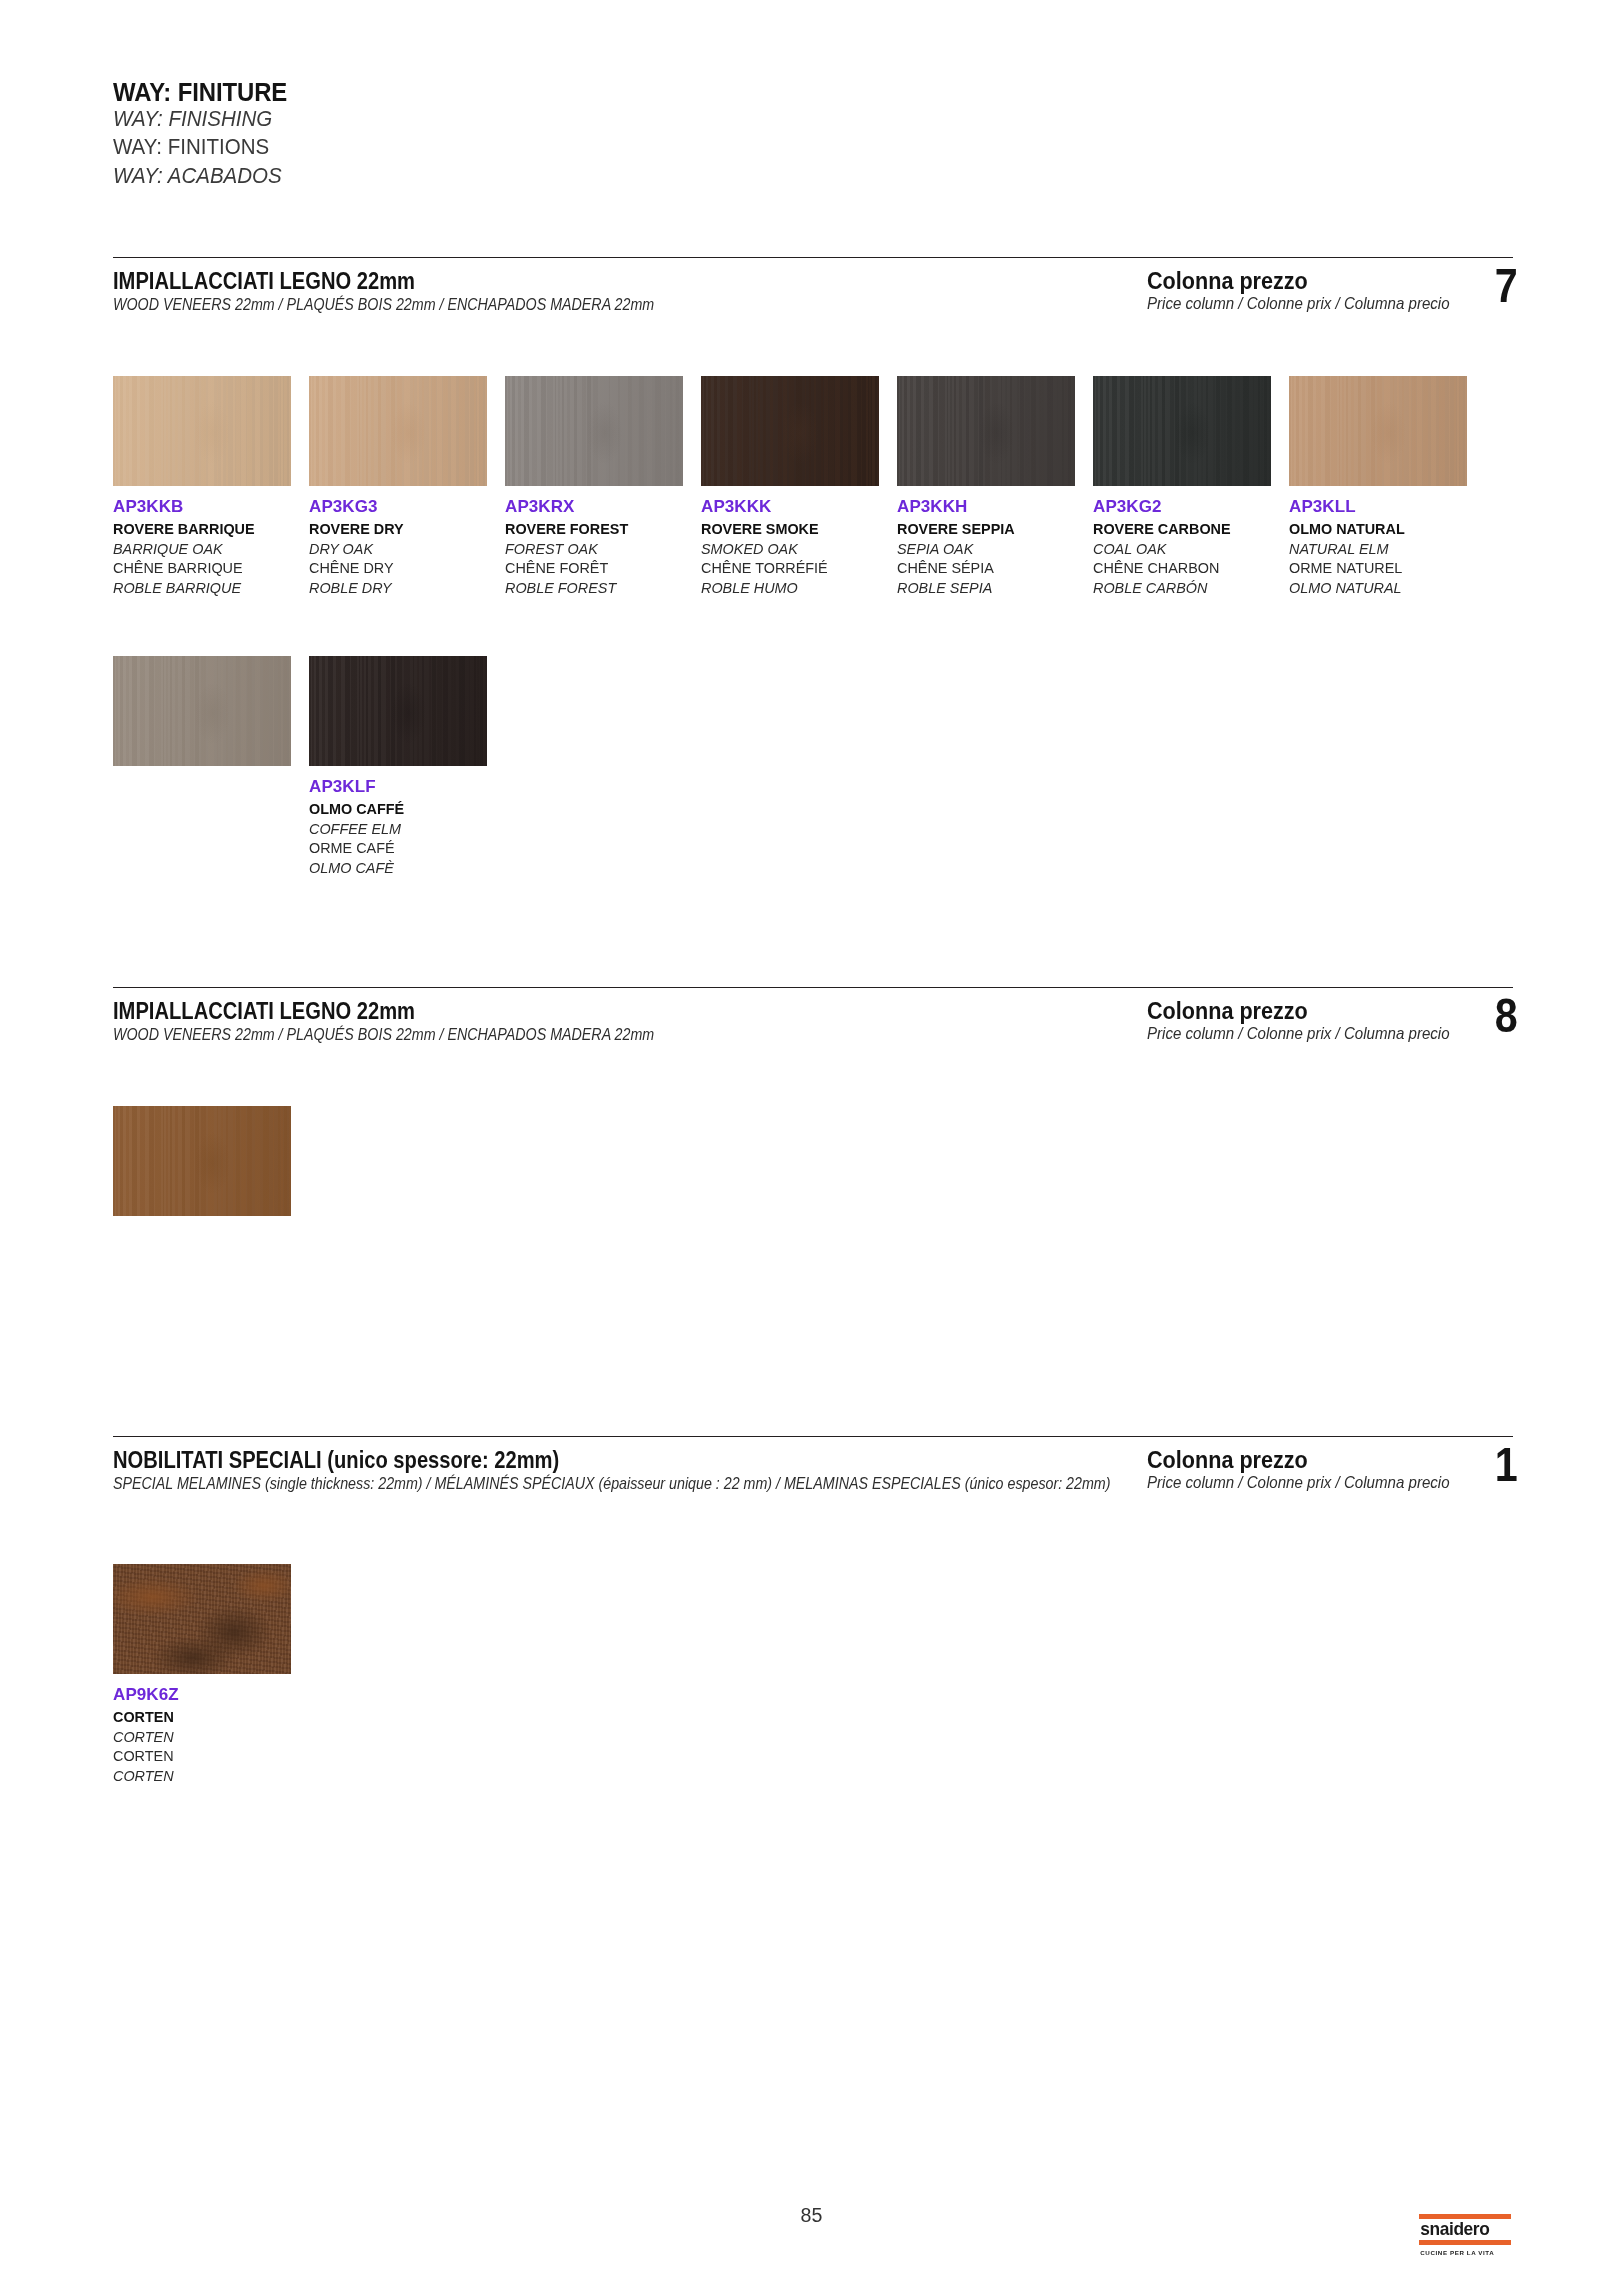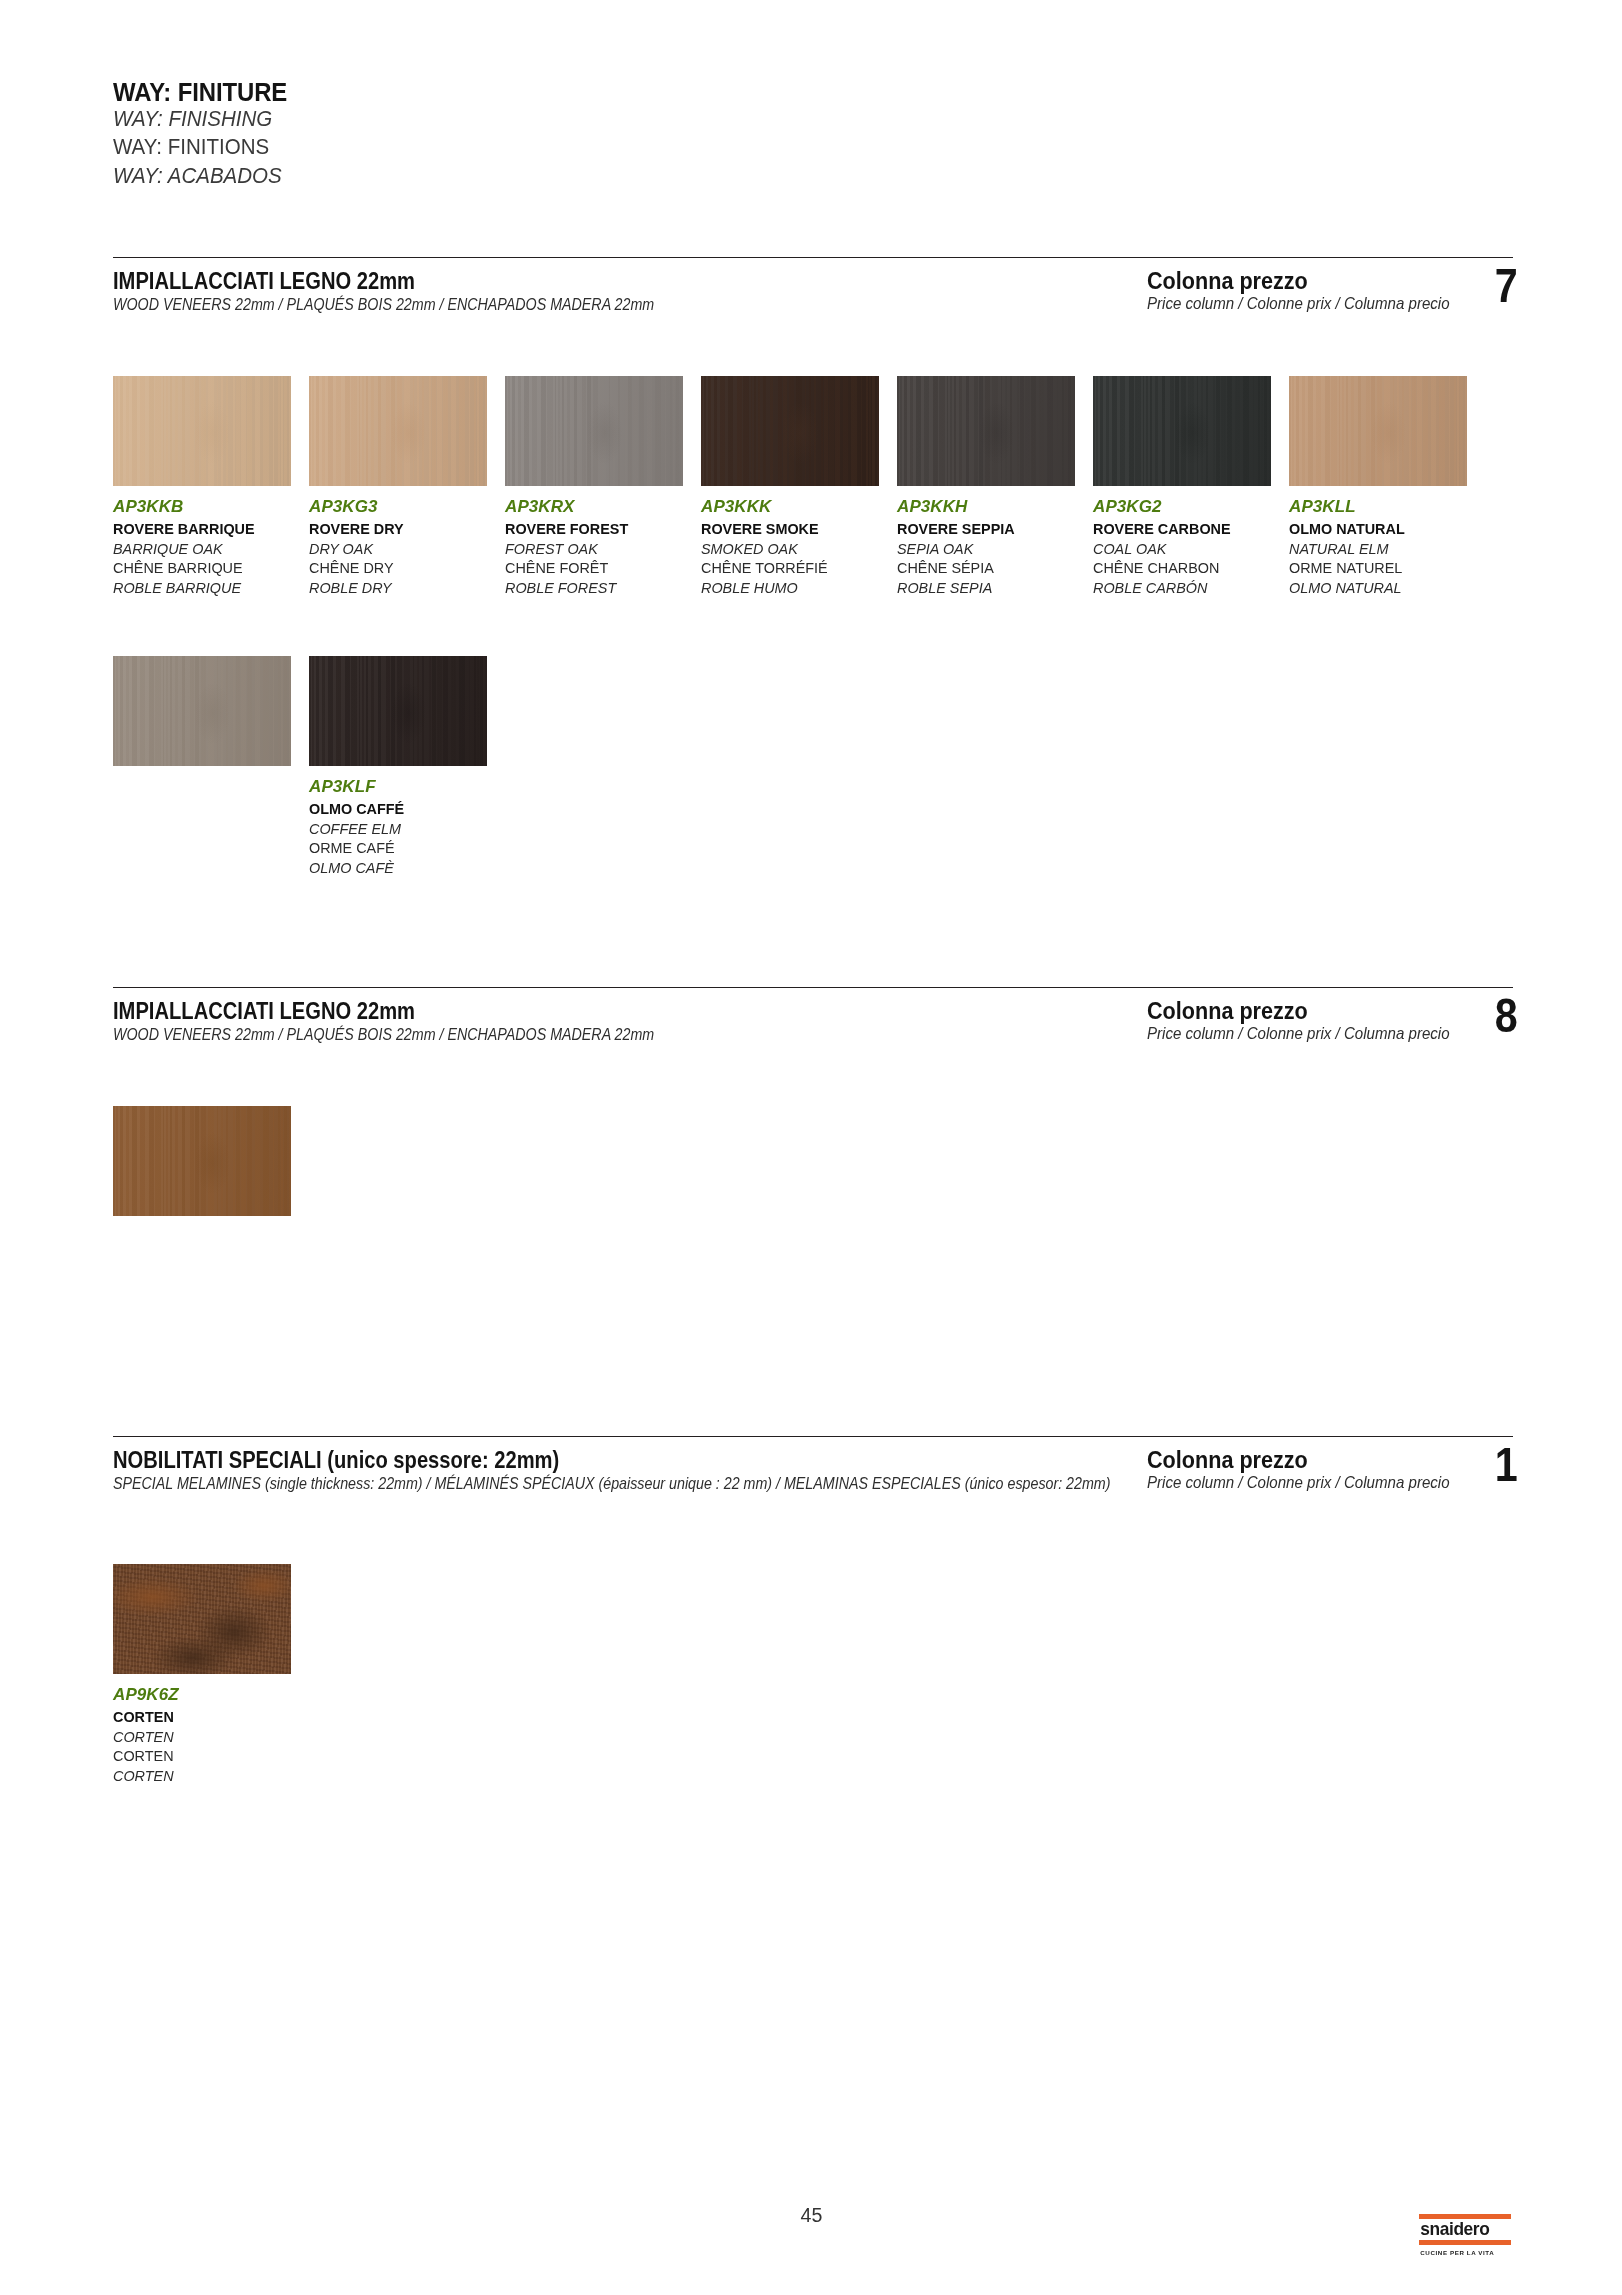--- a/index.html
+++ b/index.html
@@ -57,22 +57,22 @@
   
   .swatch-row{position:absolute;left:113px;display:flex;}
   .swatch-cell{width:196px;margin-right:0;}
   .swatch-img{
     width:178px;height:110px;display:block;
     border:0;position:relative;overflow:hidden;
   }
   .grain{position:absolute;inset:0;}
   .labels{margin-top:9.8px;}
   .lab-code{
-    font-size:17px;font-weight:bold;color:#4d7c0f;line-height:1.34;
-    letter-spacing:0.1px;white-space:nowrap;font-style:italic;
+    font-size:17px;font-weight:bold;color:#6d28d9;line-height:1.34;
+    letter-spacing:0.1px;white-space:nowrap;
   }
   .lab-it{
     font-size:15px;font-weight:bold;color:#111;line-height:1.33;
     transform:scaleX(0.96);transform-origin:left center;white-space:nowrap;
   }
   .lab-en{
     font-size:15px;font-style:italic;color:#2b2b2b;line-height:1.33;
     transform:scaleX(0.96);transform-origin:left center;white-space:nowrap;
   }
   .lab-fr{
@@ -281,21 +281,21 @@
       <div class="labels">
         <div class="lab-code">AP9K6Z</div>
         <div class="lab-it">CORTEN</div>
         <div class="lab-en">CORTEN</div>
         <div class="lab-fr">CORTEN</div>
         <div class="lab-es">CORTEN</div>
       </div>
     </div>
   </div>
 
-  <div class="page-number">45</div>
+  <div class="page-number">85</div>
   <div class="logo">
     <div class="logo-bar"></div>
     <div class="logo-word">snaidero</div>
     <div class="logo-bar"></div>
     <div class="logo-tag">CUCINE PER LA VITA</div>
   </div>
 
 </div>
 
 

